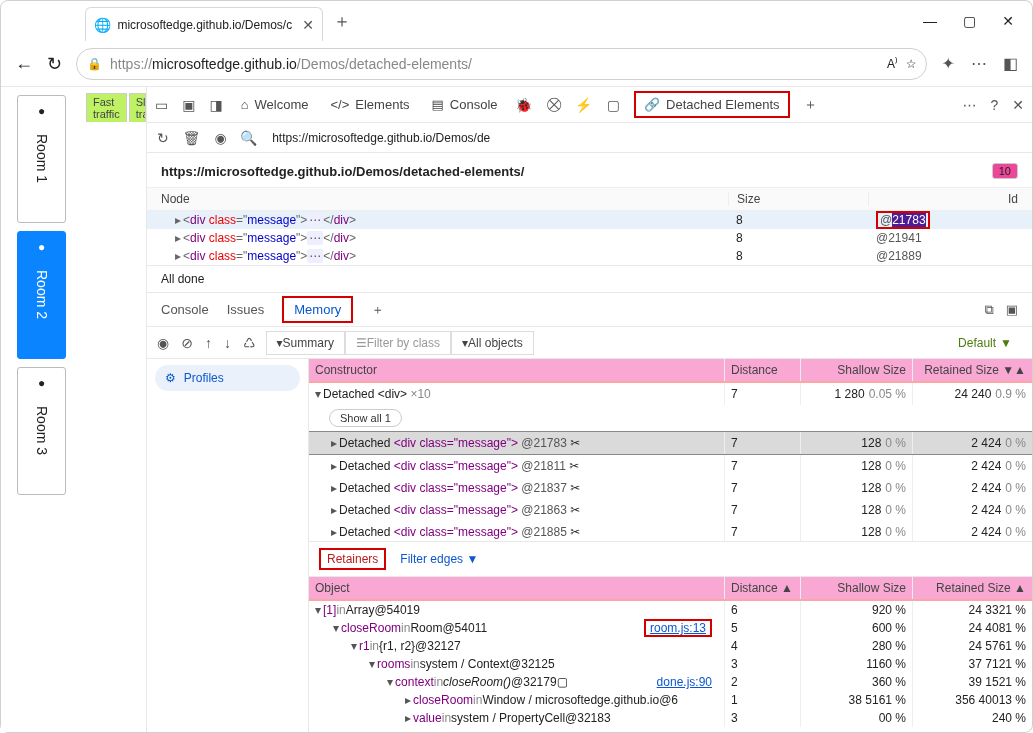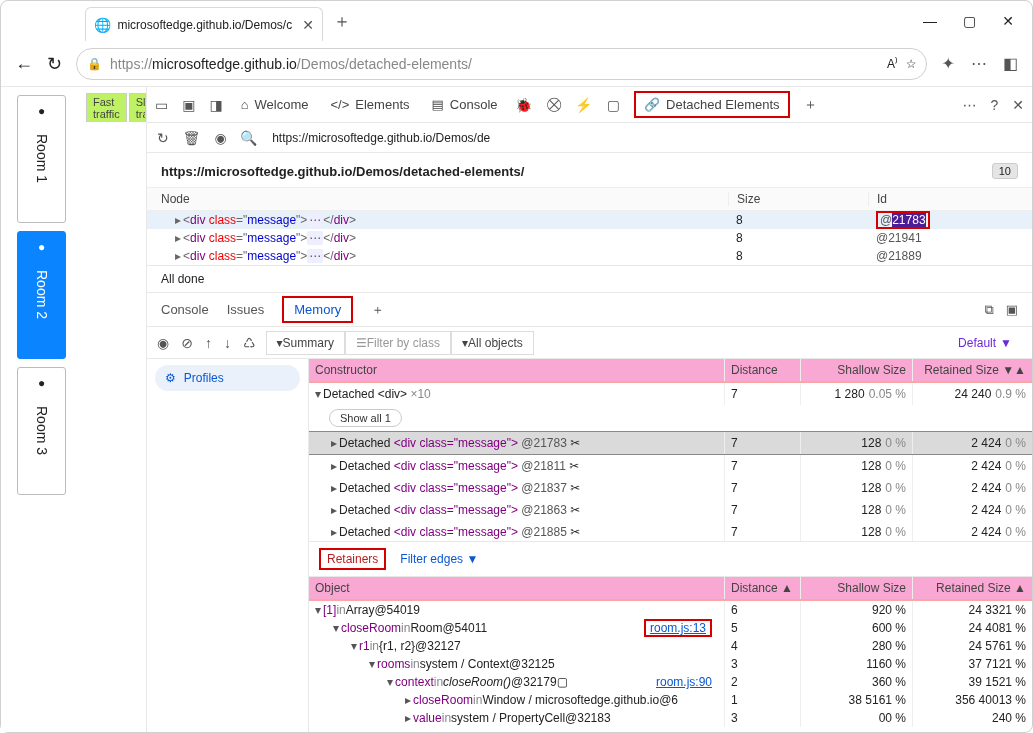--- a/index.html
+++ b/index.html
@@ -38,26 +38,26 @@
 .dt-tabbar { height: 36px; display: flex; align-items: center; padding: 0 8px; gap: 14px; border-bottom: 1px solid #e8e8e8; }
 .dt-tabbar .ic { font-size: 14px; color: #555; }
 .dt-tab { display: flex; align-items: center; gap: 6px; font-size: 13px; color: #444; padding: 4px 4px; }
 .dt-tab.hi { border: 2px solid #d40000; padding: 4px 8px; }
 .dt-tabbar .right { margin-left: auto; display: flex; gap: 14px; }
 
 .dt-toolbar { height: 30px; display: flex; align-items: center; padding: 0 10px; gap: 14px; border-bottom: 1px solid #e8e8e8; font-size: 14px; color: #555; }
 .dt-toolbar .urlf { font-size: 12px; color: #222; }
 
 .detached-path { padding: 10px 14px 8px; font-size: 13px; font-weight: 600; color: #222; display:flex; align-items:center; }
-.detached-path .countbadge { margin-left:auto; background:#e5e5e5; border:1px solid #ccc; padding:1px 6px; font-size:11px; font-weight:normal; border-radius:3px; }
+.detached-path .countbadge { margin-left:auto; background:#ec4899; border:1px solid #ccc; padding:1px 6px; font-size:11px; font-weight:normal; border-radius:3px; }
 
 .node-head { display: flex; padding: 4px 14px; font-size: 12px; color: #444; border-top:1px solid #eee; border-bottom:1px solid #eee; background:#fafafa; }
 .node-head .col1 { flex: 1; }
 .node-head .col2 { width: 140px; border-left:1px solid #eee; padding-left:8px;}
-.node-head .col3 { width: 150px; border-left:1px solid #eee; padding-left:8px;}
+.node-head .col3 { width: 150px; border-left:1px solid #eee; padding-left:8px;text-align:right;}
 
 .node-row { display: flex; padding: 2px 14px; font-size: 12px; font-family: Consolas, monospace; }
 .node-row .col1 { flex: 1; padding-left: 14px; color: #666; }
 .node-row .col2 { width: 140px; padding-left:8px; }
 .node-row .col3 { width: 150px; padding-left:8px; color:#555; }
 .node-row .tag { color: #800080; }
 .node-row .attr { color: #e00; }
 .node-row .val { color: #00c; }
 .node-row .dots { color: #555; background:#eef; padding:0 2px; border-radius:2px;}
 .node-row.sel { background: #e8f0fa; }
@@ -68,21 +68,21 @@
 .alldone { padding: 6px 14px; font-size: 12px; border-top:1px solid #e8e8e8; border-bottom:1px solid #e8e8e8; }
 
 .drawer-tabs { display: flex; align-items: center; height: 34px; padding: 0 14px; gap: 18px; font-size: 13px; color: #555; border-bottom:1px solid #e8e8e8; }
 .drawer-tabs .dtab { padding: 4px 0; }
 .drawer-tabs .dtab.hi { color: #0b57d0; border: 2px solid #d40000; padding: 4px 10px; }
 .drawer-tabs .right { margin-left: auto; display: flex; gap: 12px; }
 
 .mem-toolbar { display: flex; align-items: center; height: 32px; border-bottom:1px solid #e8e8e8; }
 .mem-toolbar .l { display:flex; gap:12px; padding: 0 10px; font-size:14px; color:#555; }
 .mem-toolbar .box { border:1px solid #ddd; height:24px; display:flex; align-items:center; padding:0 10px; font-size:12px; color:#444; }
-.mem-toolbar .def { margin-left:auto; padding-right:20px; color:#6d28d9; font-size:12px; display:flex; align-items:flex-end; gap:4px; }
+.mem-toolbar .def { margin-left:auto; padding-right:20px; color:#4d7c0f; font-size:12px; display:flex; align-items:flex-end; gap:4px; }
 
 .mem-body { display: flex; flex: 1; min-height: 0; }
 .profiles-pane { width: 162px; border-right: 1px solid #e8e8e8; padding: 6px 8px; }
 .profiles-item { display:flex; align-items:center; gap:8px; color:#0b57d0; background:#eaf1fb; padding:6px 10px; border-radius:14px; font-size:12px; }
 
 .mem-grid { flex: 1; display: flex; flex-direction: column; min-width: 0; }
 .mg-head, .mg-row { display: flex; font-size: 12px; }
 .mg-head { background: #f9a8d4; border-bottom: 2px solid #fca5a5; color:#444; }
 .mg-head > div, .mg-row > div { padding: 4px 6px; }
 .c-constr { flex: 1; }
@@ -334,21 +334,21 @@
     <div class="c-shal">28<span class="pct">0 %</span></div>
     <div class="c-ret">24 576<span class="pct">1 %</span></div>
               </div>
               <div class="ret-row">
     <div class="c-obj" style="padding-left:60px;"><span class="tri">▾</span><span class="kw">rooms</span> <span class="in">in</span> system / Context <span class="id">@32125</span></div>
     <div class="c-dist">3</div>
     <div class="c-shal">116<span class="pct">0 %</span></div>
     <div class="c-ret">37 712<span class="pct">1 %</span></div>
               </div>
               <div class="ret-row">
-    <div class="c-obj" style="padding-left:78px;"><span class="tri">▾</span><span class="kw">context</span> <span class="in">in</span> <span class="ctx">closeRoom()</span> <span class="id">@32179</span> ▢<span class="srcright"><span class="link">room.js:90</span></span></div>
+    <div class="c-obj" style="padding-left:78px;"><span class="tri">▾</span><span class="kw">context</span> <span class="in">in</span> <span class="ctx">closeRoom()</span> <span class="id">@32179</span> ▢<span class="srcright"><span class="link">done.js:90</span></span></div>
     <div class="c-dist">2</div>
     <div class="c-shal">36<span class="pct">0 %</span></div>
     <div class="c-ret">39 152<span class="pct">1 %</span></div>
               </div>
               <div class="ret-row">
     <div class="c-obj" style="padding-left:96px;"><span class="tri">▸</span><span class="kw">closeRoom</span> <span class="in">in</span> Window / microsoftedge.github.io <span class="id">@6</span></div>
     <div class="c-dist">1</div>
     <div class="c-shal">38 516<span class="pct">1 %</span></div>
     <div class="c-ret">356 400<span class="pct">13 %</span></div>
               </div>

